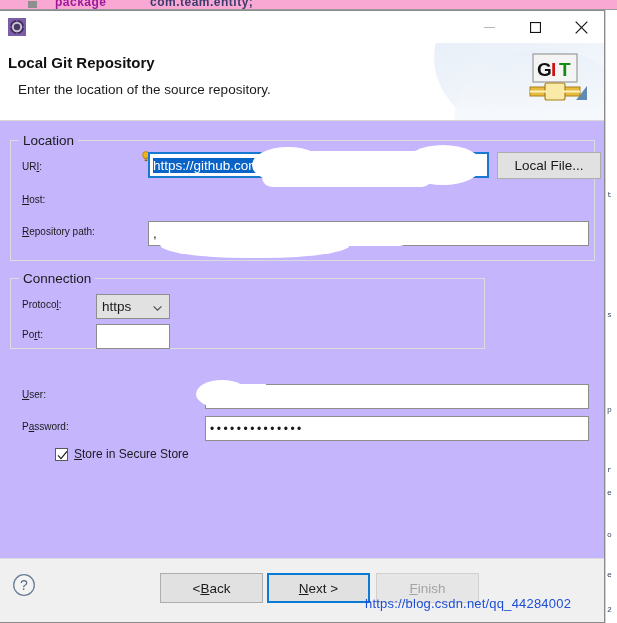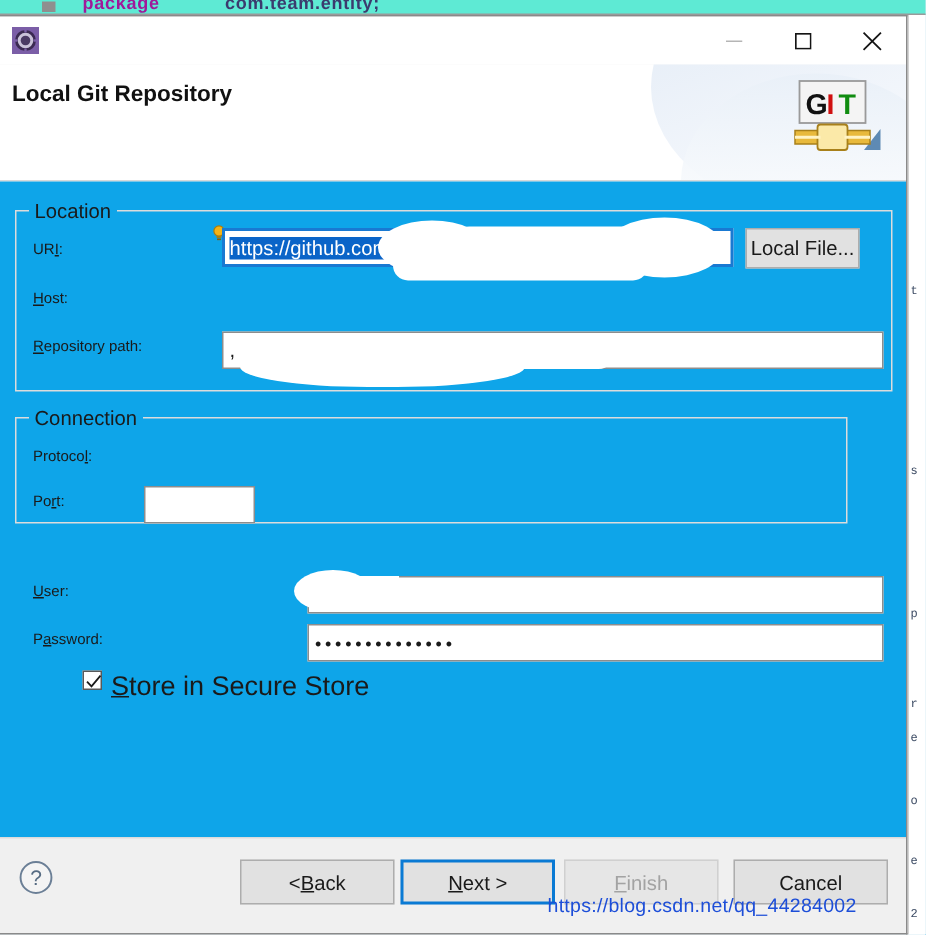--- a/index.html
+++ b/index.html
@@ -11,21 +11,21 @@
     background: #ffffff;
   }
 
   
   #bg-eclipse {
     position: absolute; inset: 0;
     background: #f0f0f0;
   }
   #bg-top-strip {
     position: absolute; left: 0; top: 0; width: 617px; height: 10px;
-    background: #5eead4;
+    background: #f9a8d4;
     border-bottom: 1px solid #9a9a9a;
     overflow: hidden;
   }
   #bg-top-text {
     position: absolute; left: 55px; top: -5px;
     font-size: 12px; font-weight: bold; color: #a0199a;
     letter-spacing: .5px; white-space: nowrap;
   }
   #bg-top-text2 {
     position: absolute; left: 150px; top: -5px;
@@ -114,39 +114,39 @@
   }
   #git-logo {
     position: absolute; right: 16px; top: 9px;
     width: 62px; height: 56px;
   }
 
   
   #body {
     position: relative;
     height: 437px;
-    background: #0ea5e9;
+    background: #c4b5fd;
     padding: 0;
   }
 
   fieldset.group {
     position: absolute;
     margin: 0;
     border: 1px solid #dcdcdc;
     border-radius: 0;
     background: transparent;
     padding: 0;
   }
   fieldset.group > legend {
     font-size: 13.5px; color: #1a1a1a;
     padding: 0 4px; margin-left: 8px;
   }
 
   #group-location { left: 10px; top: 12px; width: 585px; height: 128px; }
-  #group-connection { left: 10px; top: 150px; width: 555px; height: 78px; }
+  #group-connection { left: 10px; top: 150px; width: 475px; height: 78px; }
   #group-auth  { left: 10px; top: 238px; width: 585px; height: 110px; }
 
   .row-label {
     position: absolute;
     font-size: 10px; color: #1a1a1a;
     white-space: nowrap;
   }
   .mn { text-decoration: underline; }
 
   .textfield {
@@ -200,22 +200,22 @@
 
   
   #uri-deco {
     position: absolute;
     width: 8px; height: 11px;
   }
 
   
   #store-check-row {
     position: absolute;
-    display: flex; align-items: flex-start;
-    font-size: 18px; color: #1a1a1a; padding-left: 32px;
+    display: flex; align-items: center;
+    font-size: 12px; color: #1a1a1a; padding-left: 32px;
   }
   .cbox {
     width: 13px; height: 13px;
     border: 1px solid #5a5a5a;
     background: #ffffff;
     margin-right: 6px;
     position: relative;
     flex: none;
   }
   .cbox svg { position: absolute; left: 1px; top: 1px; }
@@ -312,20 +312,21 @@
             <line x1="12.3" y1="0.7" x2="0.7" y2="12.3" stroke="#141414" stroke-width="1.2"></line>
           </svg>
       </div>
     </div>
   </div>
 
   <div id="header">
     <div id="header-swoosh"></div>
     <div id="header-swoosh2"></div>
     <div id="header-title">Local Git Repository</div>
+    <div id="header-desc">Enter the location of the source repository.</div>
 
     <div id="git-logo">
       <svg width="62" height="56" viewBox="0 0 62 56">
 
         <path d="M50 48 L61 48 L61 34 Z" fill="#5e8ab4"></path>
 
         <rect x="7" y="2" width="44" height="28" fill="#f4f4f4" stroke="#9a9a9a" stroke-width="1.2"></rect>
         <text x="11" y="24" font-family="&quot;Liberation Sans&quot;, sans-serif" font-size="19" font-weight="bold" fill="#111111">G</text>
         <text x="25" y="24" font-family="&quot;Liberation Sans&quot;, sans-serif" font-size="19" font-weight="bold" fill="#d01010">I</text>
         <text x="33" y="24" font-family="&quot;Liberation Sans&quot;, sans-serif" font-size="19" font-weight="bold" fill="#108c10">T</text>
@@ -349,34 +350,42 @@
     <div id="uri-deco" style="left:142px; top:27px;">
       <svg width="8" height="11" viewBox="0 0 8 11">
         <circle cx="4" cy="4" r="3.4" fill="#f5b315" stroke="#b07c06" stroke-width=".8"></circle>
         <rect x="2.4" y="7.4" width="3.2" height="1.2" fill="#b07c06"></rect>
         <rect x="2.7" y="9" width="2.6" height="1.1" fill="#8a6004"></rect>
       </svg>
     </div>
     <div class="textfield focused" id="uri-field" style="left:148px; top:31px; width:341px; height:26px;">
       <span class="sel">https://github.com/</span>
     </div>
-    <div class="btn" style="left:497px; top:31px; width:76px; height:27px;text-align:center;">Local File...</div>
+    <div class="btn" style="left:497px; top:31px; width:104px; height:27px;text-align:center;">Local File...</div>
 
     <div class="row-label" style="left:22px; top:73px;"><span class="mn">H</span><span>ost:</span></div>
 
     <div class="row-label" style="left:22px; top:105px;"><span class="mn">R</span><span>epository path:</span></div>
     <div class="textfield" id="repo-field" style="left:148px; top:100px; width:441px; height:25px;">
       <span>,</span>
     </div>
 
     <fieldset class="group" id="group-connection">
       <legend>Connection</legend>
     </fieldset>
 
     <div class="row-label" style="left:22px; top:178px;text-align:right;"><span>Protoco</span><span class="mn">l</span><span>:</span></div>
+    <div id="protocol-combo" style="left:96px; top:173px; width:74px; height:25px;">
+      <span>https</span>
+      <span class="chev">
+        <svg width="9" height="6" viewBox="0 0 9 6">
+            <path d="M0.6 0.8 L4.5 4.7 L8.4 0.8" fill="none" stroke="#4a4a4a" stroke-width="1.1"></path>
+          </svg>
+      </span>
+    </div>
 
     <div class="row-label" style="left:22px; top:208px;"><span>Po</span><span class="mn">r</span><span>t:</span></div>
     <div class="textfield" id="port-field" style="left:96px; top:203px; width:74px; height:25px;">
       <span></span>
     </div>
 
 
     <div class="row-label" style="left:22px; top:268px;"><span class="mn">U</span><span>ser:</span></div>
     <div class="textfield" id="user-field" style="left:205px; top:263px; width:384px; height:25px;">
       <span></span>
@@ -422,19 +431,16 @@
     <div class="btn default-focus" style="left:267px; top:14px; width:103px; height:30px;">
       <span></span>
         <span class="mn">N</span>
         <span>ext &gt;</span>
     </div>
     <div class="btn disabled" style="left:376px; top:14px; width:103px; height:30px;">
       <span></span>
         <span class="mn">F</span>
         <span>inish</span>
     </div>
-    <div class="btn" style="left:489px; top:14px; width:103px; height:30px;">
-      <span>Cancel</span>
-    </div>
   </div>
 </div>
 
 <div id="watermark">https://blog.csdn.net/qq_44284002</div>
 
 </body></html>

